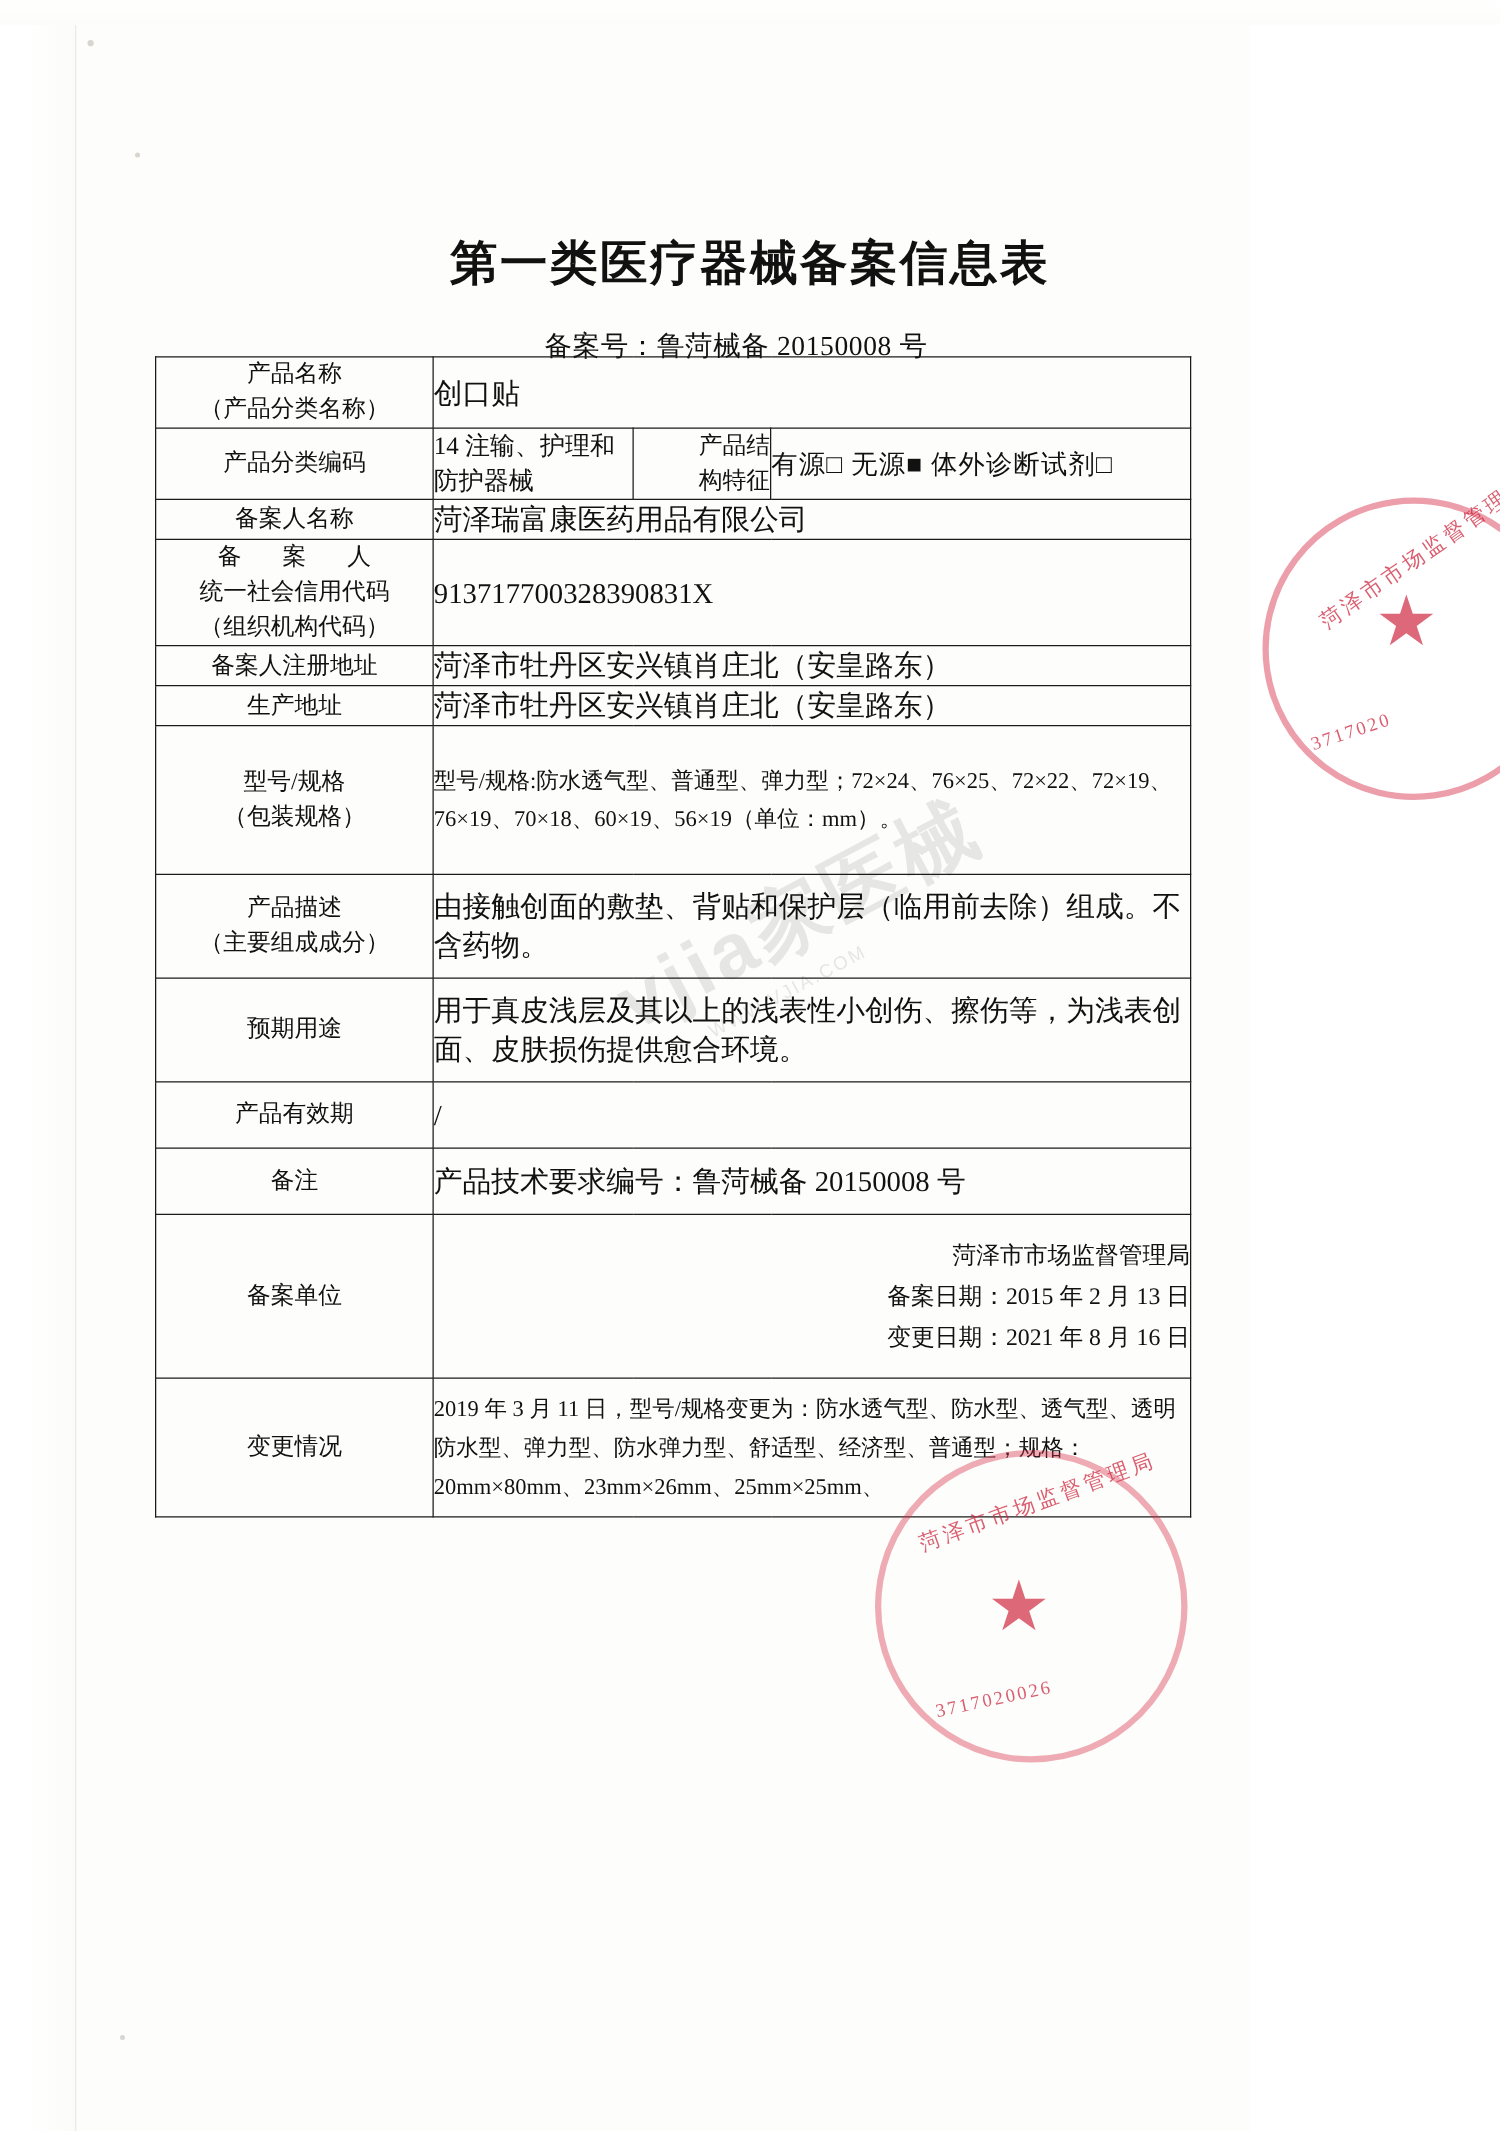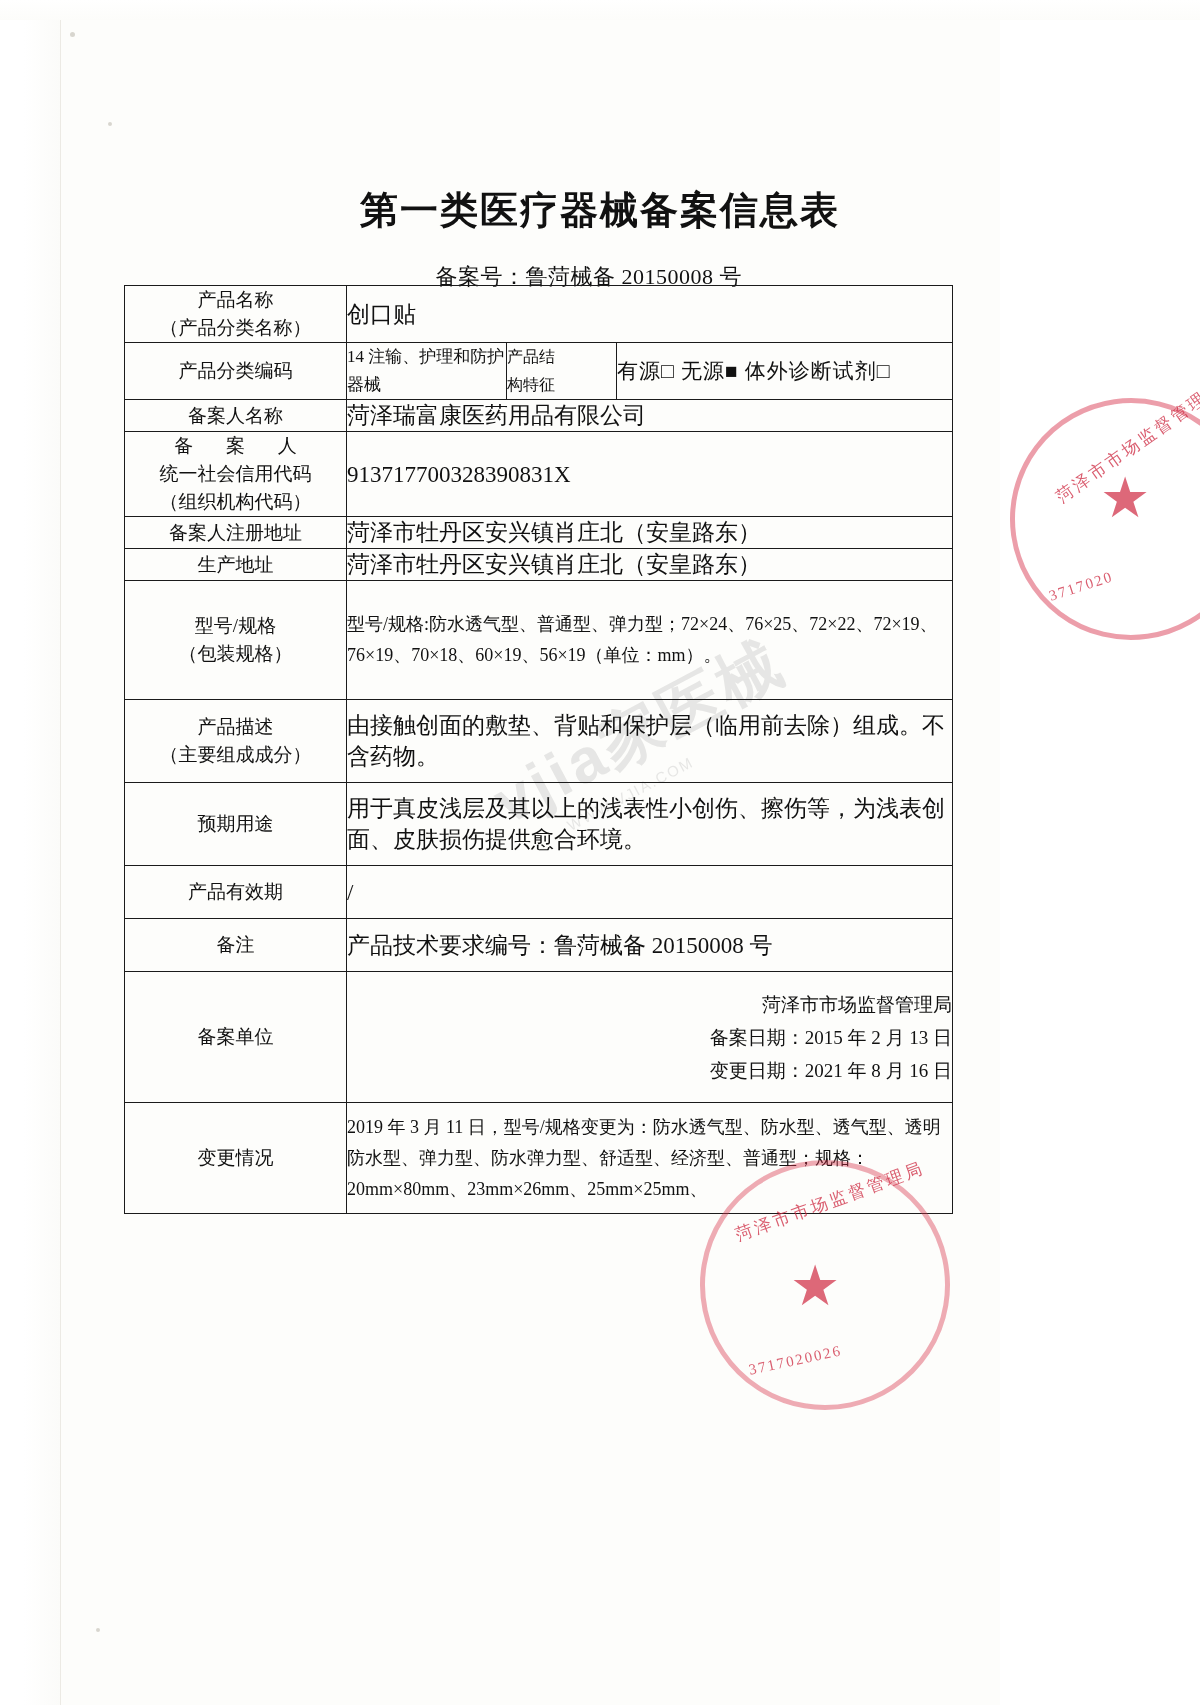--- a/index.html
+++ b/index.html
@@ -92,27 +92,27 @@
     padding: 9px 10px 9px 12px;
     text-align: left;
   }
   .val-small {
     font-size: 18px;
     line-height: 31px;
     padding: 9px 10px 9px 12px;
     text-align: left;
   }
   .cls-code {
-    font-size: 17px;
+    font-size: 20px;
     line-height: 28px;
     padding: 8px 8px 8px 12px;
   }
   .struct-lbl {
-    text-align: left;
-    font-size: 16px;
+    text-align: right;
+    font-size: 19px;
     line-height: 28px;
     padding: 6px 4px;
   }
   .struct-val {
     font-size: 21px;
     padding: 8px 6px 8px 14px;
     letter-spacing: 1px;
   }
   .unit-cell {
     text-align: right;

